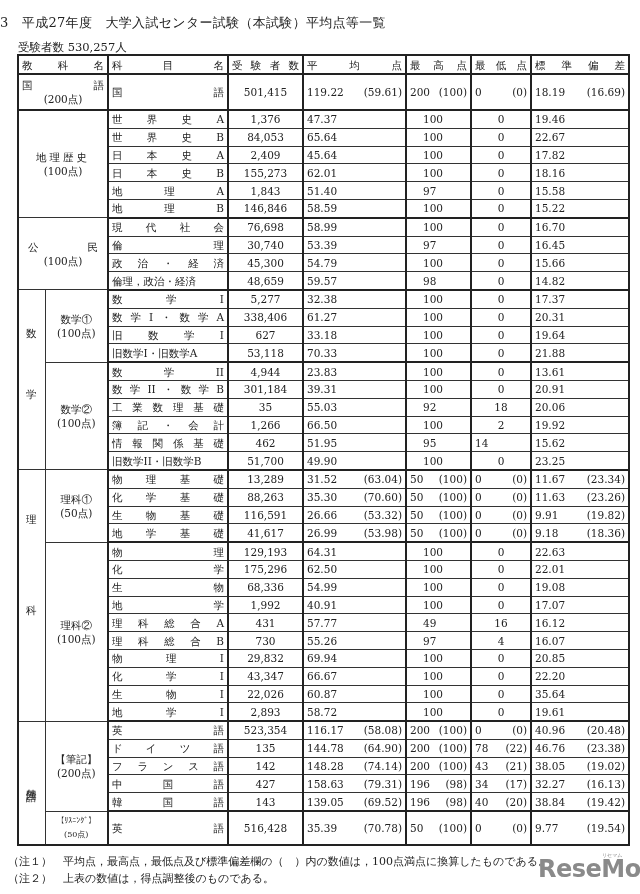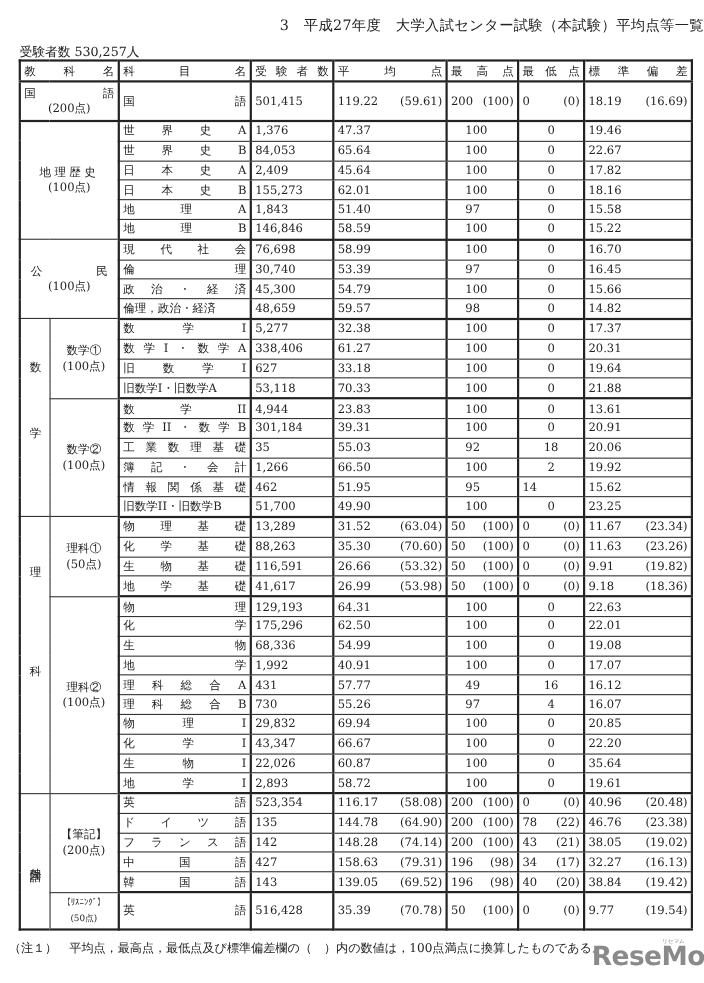--- a/index.html
+++ b/index.html
@@ -1,30 +1,30 @@
 <!DOCTYPE html>
 <html><head>
 <meta charset="utf-8">
 <style>
   html, body { margin:0; padding:0; background:#ffffff; }
   body { width:640px; height:894px; position:relative; overflow:hidden;
          font-family:"DejaVu Serif","Liberation Serif",serif; color:#222; }
-  .title { position:absolute; top:14px; left:0; width:640px; text-align:right;
+  .title { position:absolute; top:14px; left:0; width:640px; text-align:left;
            font-size:13px; letter-spacing:0.3px; }
   .examinees { position:absolute; top:40px; left:18px; font-size:11.5px; }
   table.grid { position:absolute; top:54px; left:17px; border-collapse:collapse;
                table-layout:fixed; font-size:10.5px; border:2px solid #222; }
   table.grid td { border:1px solid #333; padding:0 3px; height:16.8px; line-height:14px;
                   white-space:nowrap; overflow:hidden; }
   table.grid tr.hdr td { height:17px; border-bottom:2px solid #222; }
   table.grid td.thick-r { border-right:2px solid #222; }
   table.grid tr.dash td.d { border-bottom:1.5px dashed #222; }
   table.grid tr.grp-end td { border-bottom:2px solid #222; }
   .spread { display:flex; justify-content:space-between; }
-  .num { text-align:left; }
+  .num { text-align:center; }
   .c5 { display:flex; justify-content:space-between; }
   .grpcell { text-align:center; vertical-align:middle; font-size:10.5px; line-height:15px; }
   .vert { writing-mode:vertical-rl; text-orientation:upright; letter-spacing:2px; margin:0 auto; }
   .small { font-size:8px; }
   .notes { position:absolute; top:853px; left:8px; font-size:11px; line-height:17px; }
   .notes div { white-space:nowrap; }
   .logo { position:absolute; left:538px; top:855px; font-family:"DejaVu Sans","Liberation Sans",sans-serif;
           font-weight:bold; font-size:24px; color:#8a8a8a; letter-spacing:-0.5px; }
   .logo-sub { position:absolute; left:602px; top:852px; font-size:5px; color:#888; font-family:"DejaVu Sans",sans-serif; }
 </style>
@@ -983,15 +983,16 @@
             <span>9.77</span>
             <span>(19.54)</span>
           </div>
         </td>
     </tr>
     </tbody>
 </table>
 
 <div class="notes">
   <div>（注１）　平均点，最高点，最低点及び標準偏差欄の（　）内の数値は，100点満点に換算したものである。</div>
+  <div>（注２）　上表の数値は，得点調整後のものである。</div>
 </div>
 <div class="logo-sub">リセマム</div>
 <div class="logo">ReseMom</div>
 
 </body></html>

